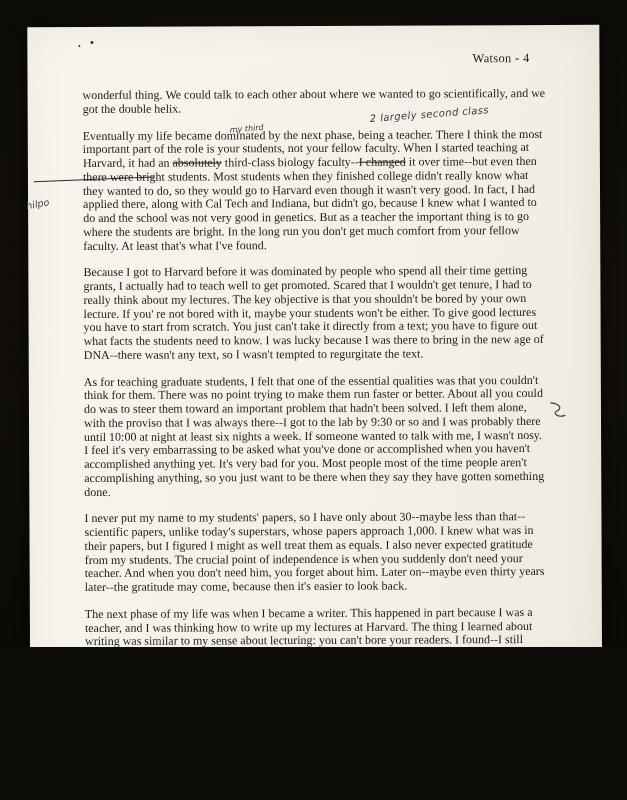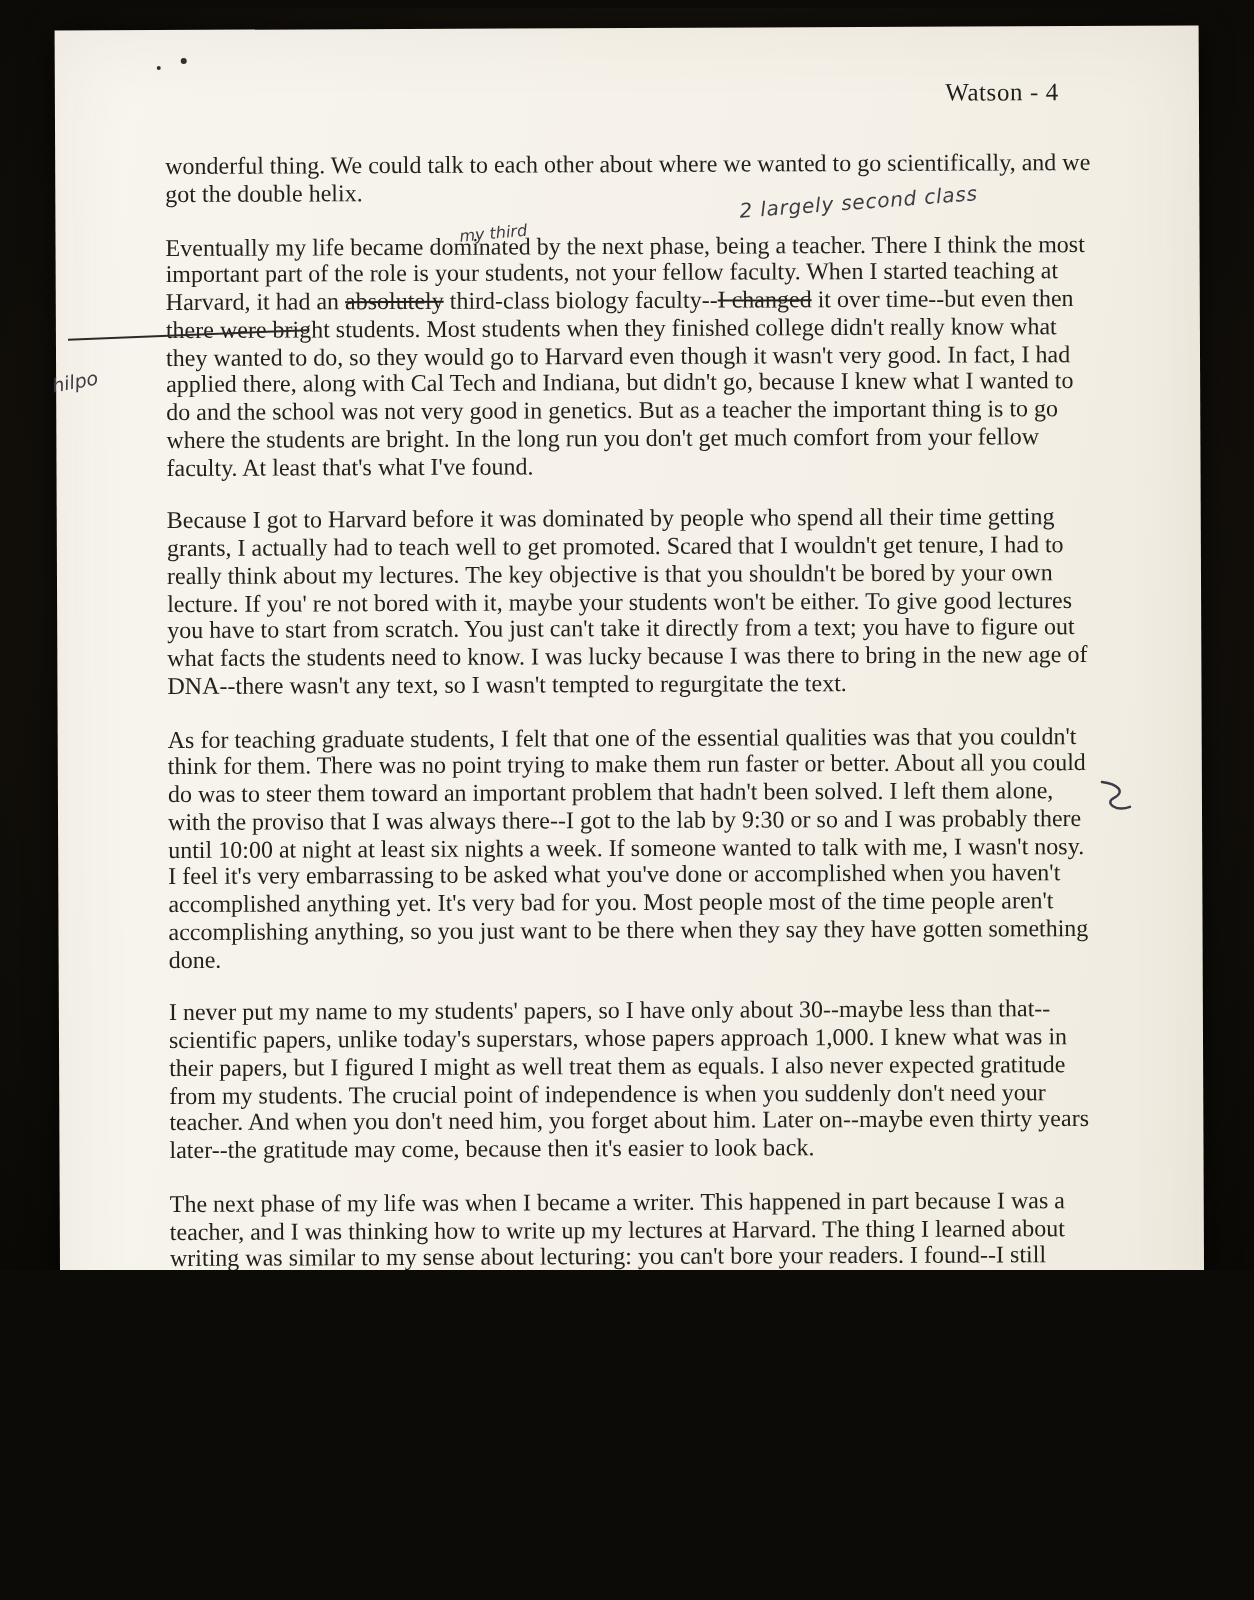--- a/index.html
+++ b/index.html
@@ -1,17 +1,17 @@
 <!DOCTYPE html>
 <html><head>
 <meta charset="utf-8">
 <style>
   html,body{margin:0;padding:0;background:#0d0b08;}
   .scene{
-    position:relative;width:627px;height:631px;margin:4px auto;overflow:hidden;
+    position:relative;width:627px;height:631px;margin:16px auto;overflow:hidden;
     background:radial-gradient(ellipse at 50% 45%, #1b1712 0%, #14110c 55%, #0b0906 100%);
   }
   .paper{
     position:absolute;left:29px;top:10px;width:572px;height:782px;
     background:linear-gradient(100deg,#f8f5ee 0%,#f5f1e8 55%,#efeadf 100%);
     transform:rotate(-0.25deg);
     box-shadow:0 3px 16px rgba(0,0,0,0.75), inset 0 0 40px rgba(90,75,50,0.08);
   }
   .pageheader{
     position:absolute;top:26px;right:70px;

